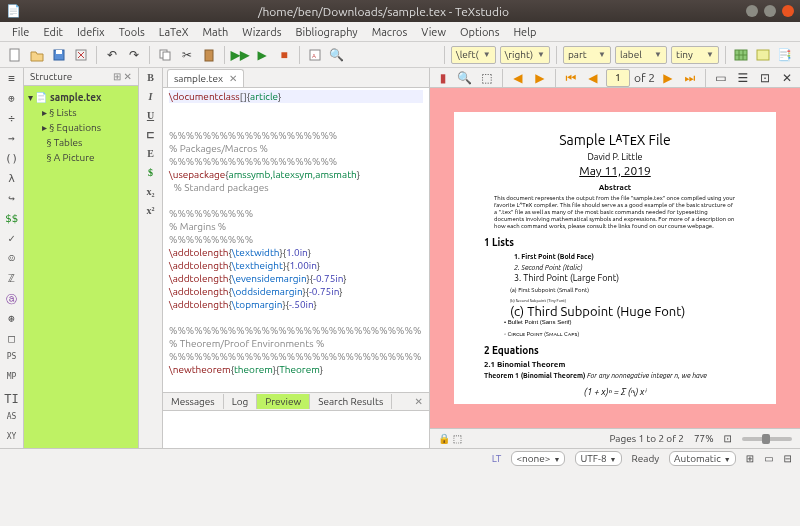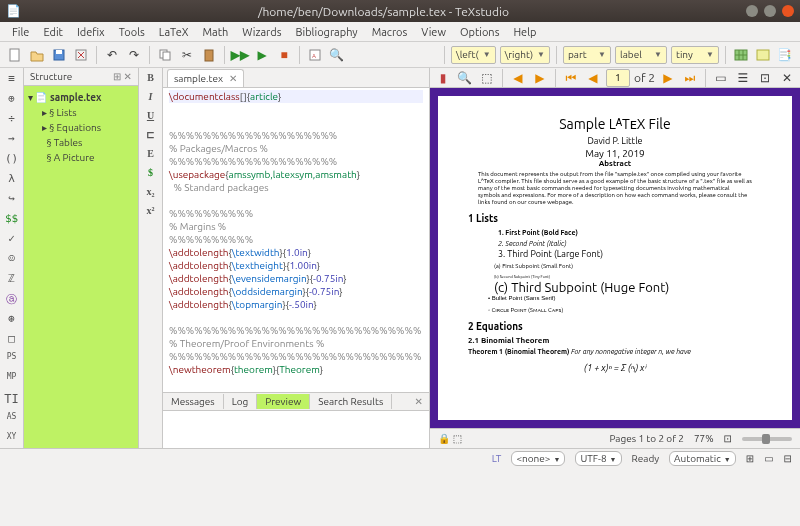--- a/index.html
+++ b/index.html
@@ -36,25 +36,25 @@
   .comment { color: #888; }
   .env { color: #008040; }
   .num { color: #3838b0; }
   .status-line { height: 16px; background: #f2f1f0; border-top: 1px solid #c8c7c6; display: flex; align-items: center; padding: 0 8px; gap: 16px; font-size: 10px; color: #555; }
   .bottom-tabs { height: 56px; border-top: 1px solid #c8c7c6; background: #fff; display: flex; flex-direction: column; }
   .bottom-tabs .tabs { height: 18px; background: #f2f1f0; display: flex; align-items: center; border-bottom: 1px solid #c8c7c6; }
   .bottom-tabs .tabs span { padding: 2px 8px; font-size: 10px; border-right: 1px solid #c8c7c6; }
   .bottom-tabs .tabs .act { background: #bef264; }
   .preview { width: 370px; background: #f2f1f0; display: flex; flex-direction: column; }
   .pv-tools { height: 20px; display: flex; align-items: center; padding: 0 4px; gap: 4px; border-bottom: 1px solid #c8c7c6; }
-  .pv-page { flex: 1; background: #4c1d95; padding: 8px; overflow: hidden; }
+  .pv-page { flex: 1; background: #fca5a5; padding: 24px; overflow: hidden; }
   .paper { width: 100%; height: 100%; background: #fff; padding: 20px 30px; font-family: "Times New Roman", serif; color: #000; overflow: hidden; position: relative; }
   .paper h1 { text-align: center; font-size: 14px; font-weight: normal; margin-bottom: 4px; }
   .paper .author { text-align: center; font-size: 9px; margin-bottom: 2px; }
-  .paper .date { text-align: center; font-size: 10px; margin-bottom: 0; }
+  .paper .date { text-align: center; font-size: 12px; margin-bottom: 6px; text-decoration: underline; }
   .paper .abstract-hdr { text-align: center; font-size: 8px; font-weight: bold; margin-bottom: 2px; }
   .paper .abstract { font-size: 6px; line-height: 7px; margin: 0 10px 8px; }
   .paper .sec { font-size: 10px; font-weight: bold; margin: 6px 0 3px; }
   .paper .li { font-size: 7px; margin-left: 30px; line-height: 11px; }
   .paper .li.large { font-size: 9px; }
   .paper .li.huge { font-size: 13px; margin-left: 26px; }
   .paper .li.sub { margin-left: 26px; font-size: 6px; }
   .paper .li.circ { margin-left: 20px; font-size: 6px; }
   .paper .subsec { font-size: 8px; font-weight: bold; margin: 4px 0 2px; }
   .paper .thm { font-size: 7px; }

